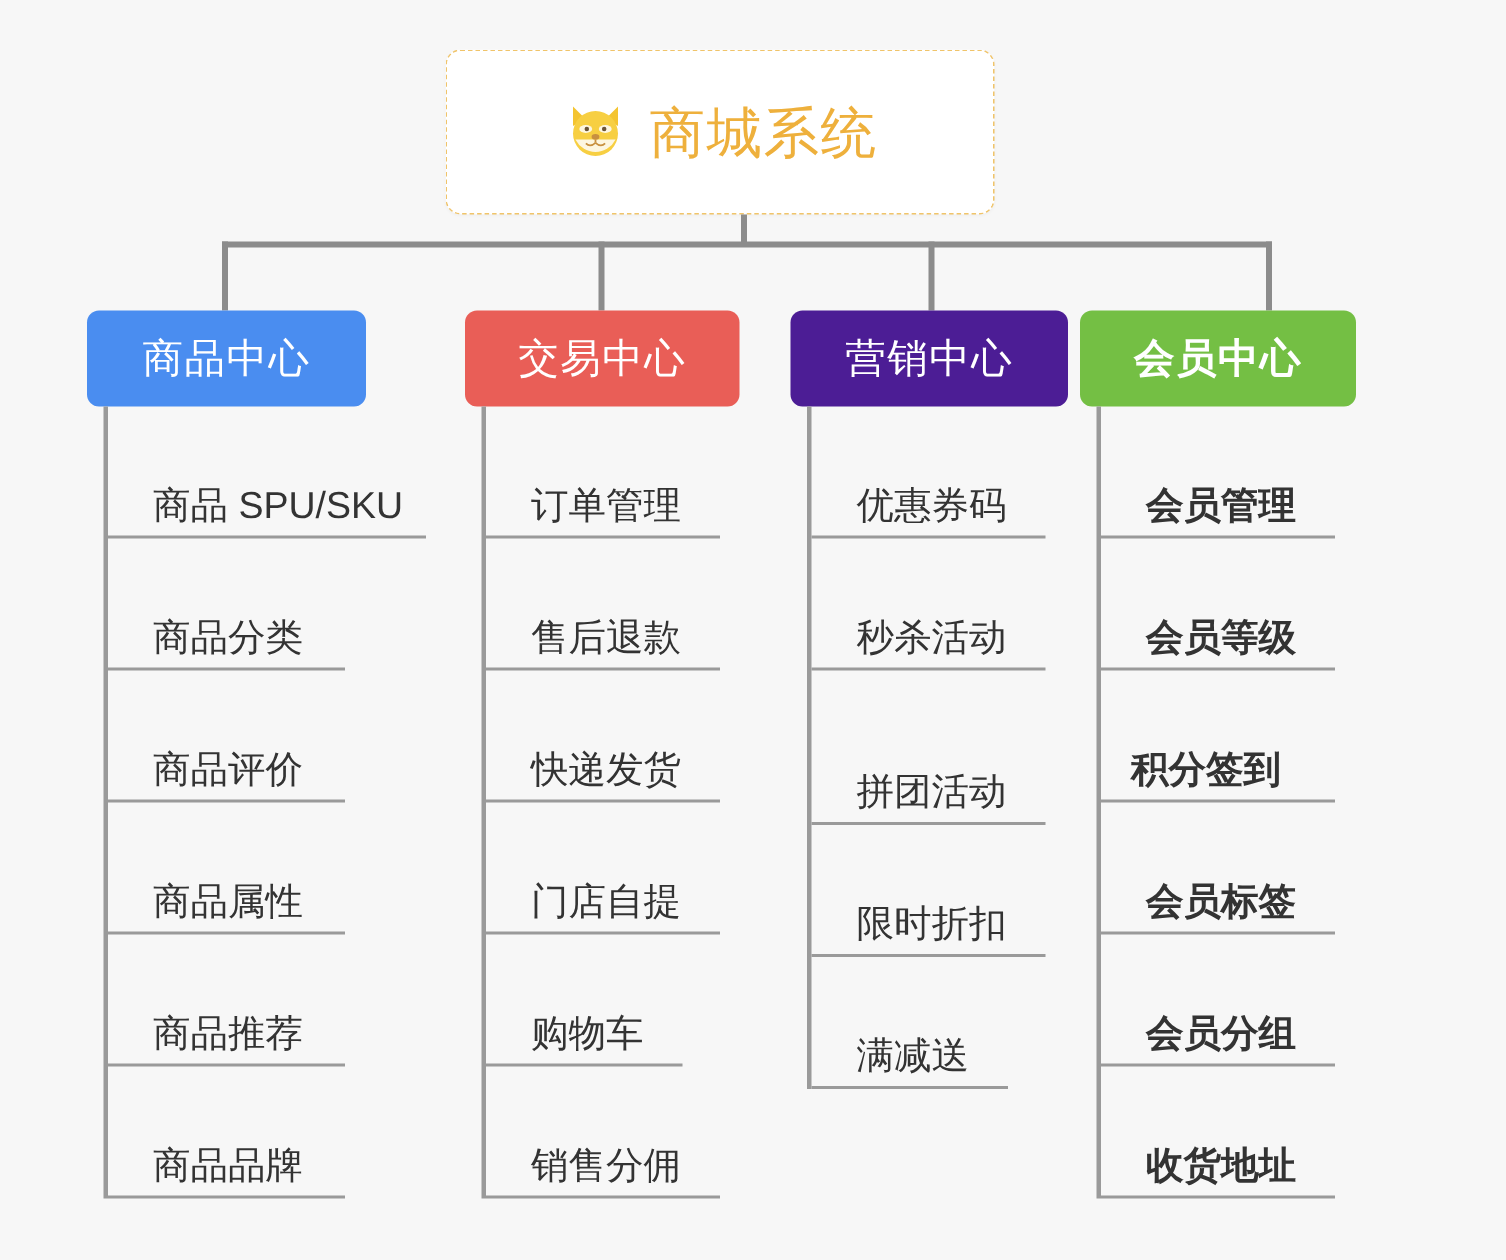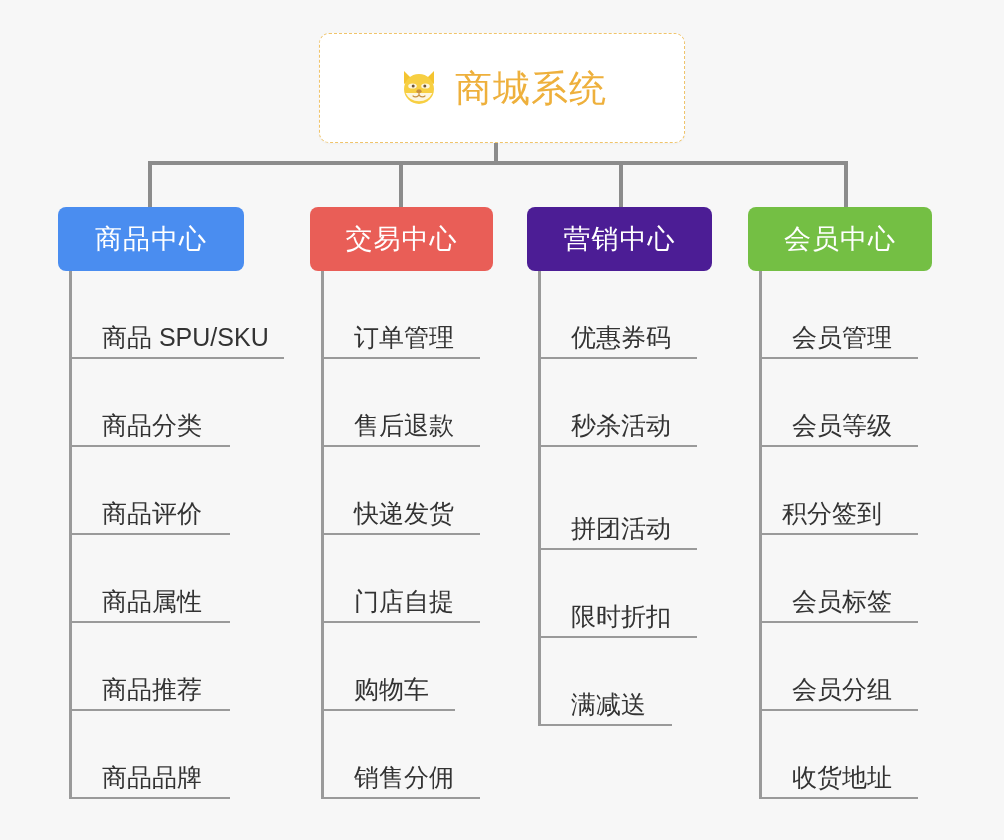--- a/index.html
+++ b/index.html
@@ -16,21 +16,21 @@
 
   #mindmap {
     position: relative;
     width: 1004px;
     height: 840px;
   }
 
   
   .root-node {
     position: absolute;
-    left: 319px;
+    left: 297px;
     top: 33px;
     width: 366px;
     height: 110px;
     box-sizing: border-box;
     background: #ffffff;
     border: 1px dashed #f0c46a;
     border-radius: 10px;
     display: flex;
     align-items: center;
     justify-content: center;
@@ -216,21 +216,21 @@
         </div>
       <div class="leaf" style="width:156px;">
           <span class="leaf-label">限时折扣</span>
         </div>
       <div class="leaf" style="width:131px;">
           <span class="leaf-label">满减送</span>
         </div>
     </div>
   </div>
 
-  <div class="column" id="column-3" style="left:748px; width:184px;">
+  <div class="column" id="column-3" style="left:720px; width:184px;font-weight:bold;">
     <div class="col-header" style="background: rgb(116, 191, 68);">
       <span>会员中心</span>
     </div>
     <div class="col-body">
       <div class="leaf" style="width:156px;">
           <span class="leaf-label">会员管理</span>
         </div>
       <div class="leaf" style="width:156px;">
           <span class="leaf-label">会员等级</span>
         </div>

